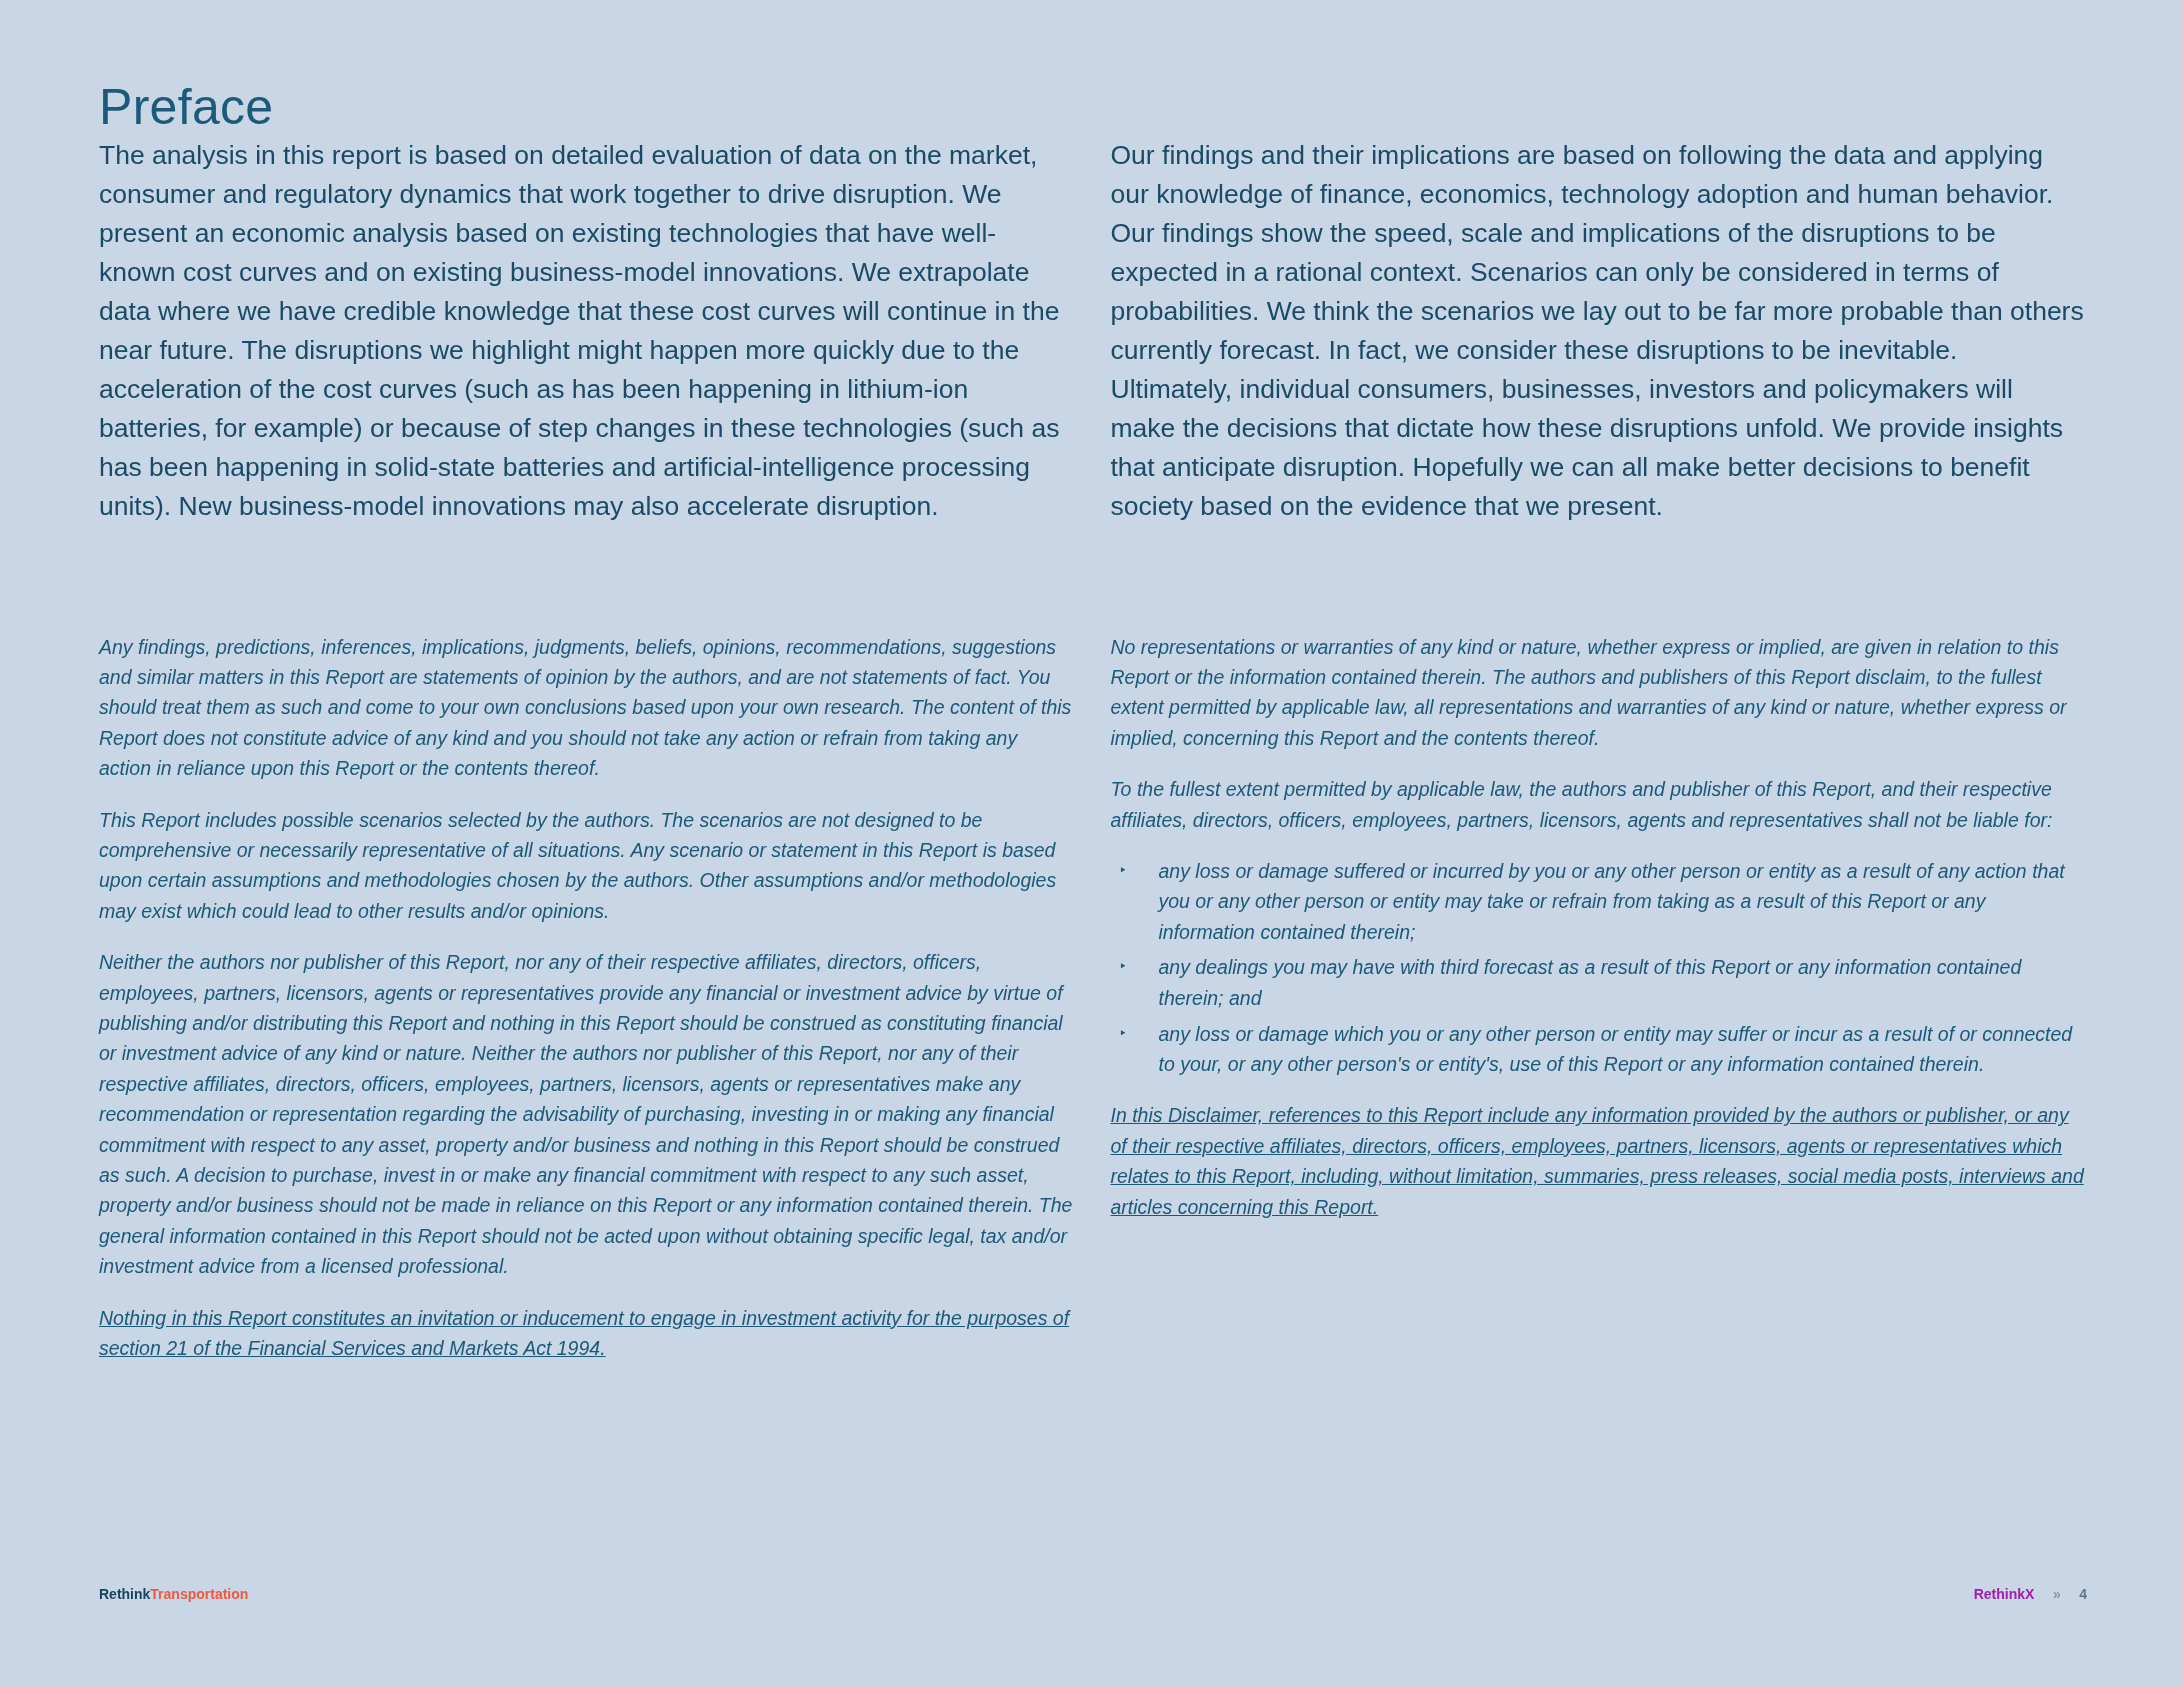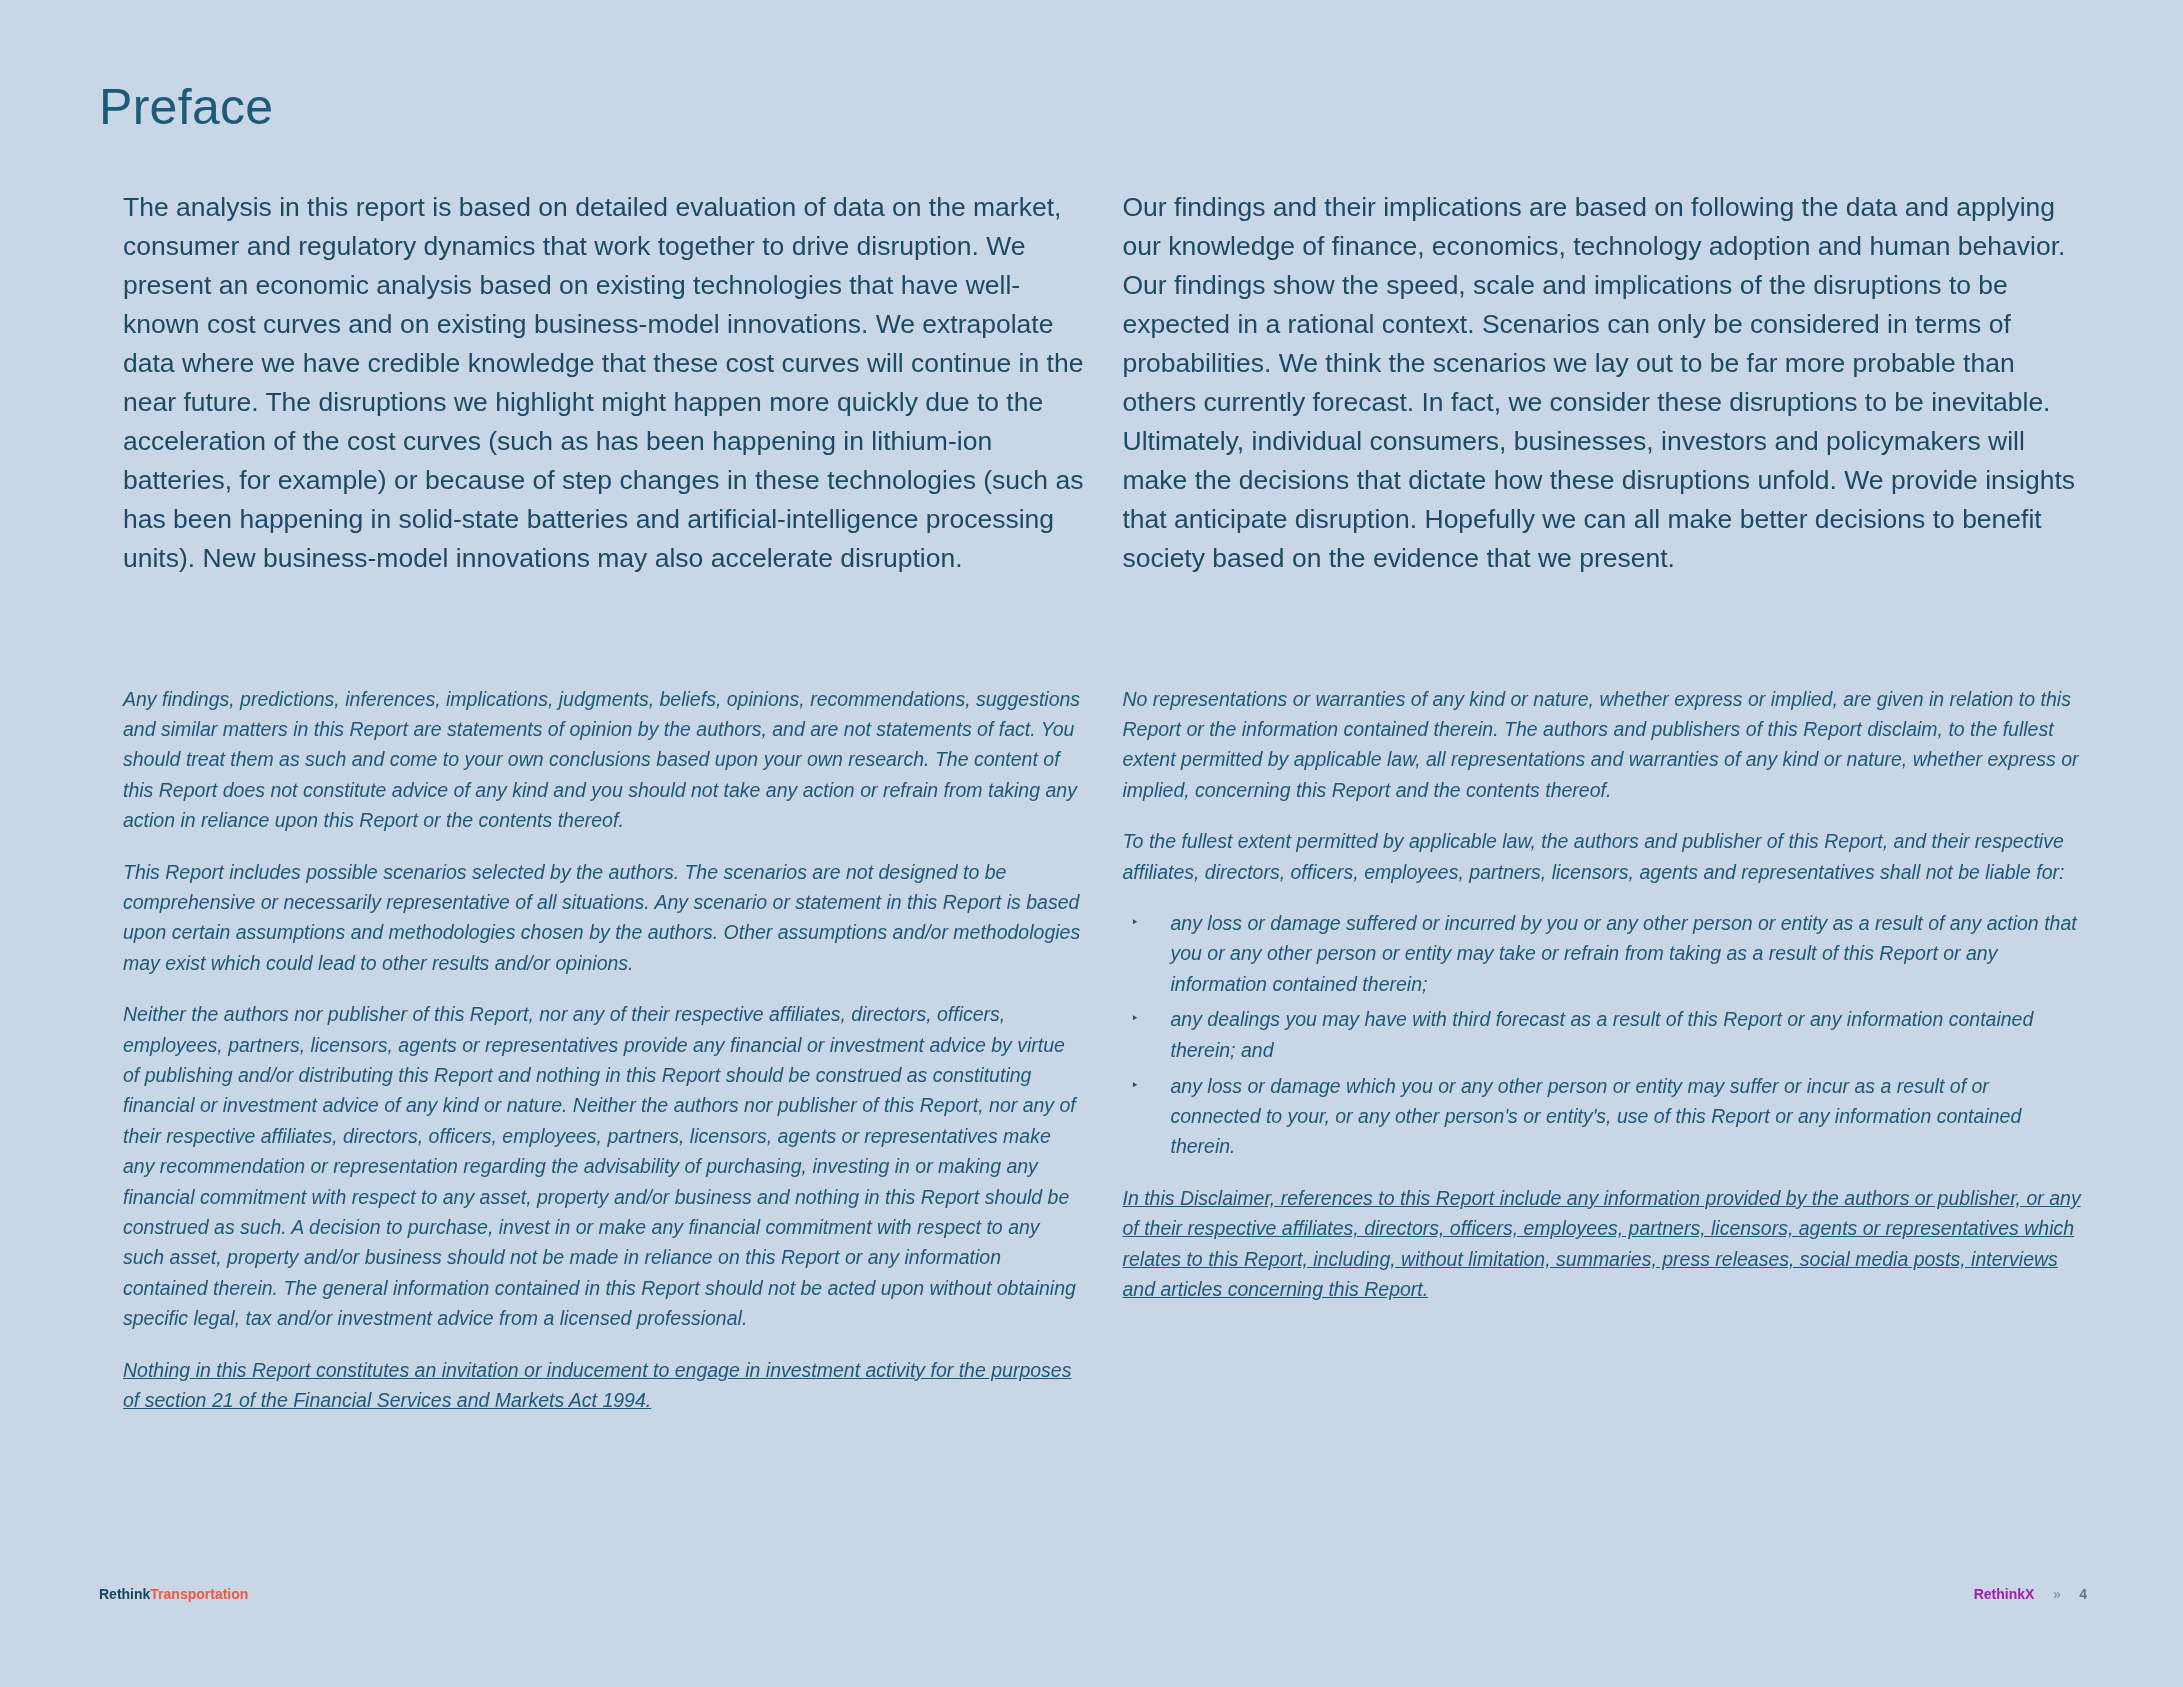--- a/index.html
+++ b/index.html
@@ -27,27 +27,26 @@
   h1.section-title {
     font-size: 50px;
     font-weight: 400;
     color: #1b5b79;
     letter-spacing: 0.3px;
   }
 
   .two-col {
     display: flex;
     gap: 38px;
-    margin-left: 24px;
   }
 
   .col { flex: 1; min-width: 0; }
 
   
-  .preface-title { margin-bottom: 52px; }
+  .preface-title { }
 
   .preface-body {
     font-size: 26.5px;
     line-height: 1.47;
     color: #1a4a66;
   }
 
   
   .disclaimer-section { margin-top: 106px; }
   .disclaimer-title { margin-bottom: 41px; }

